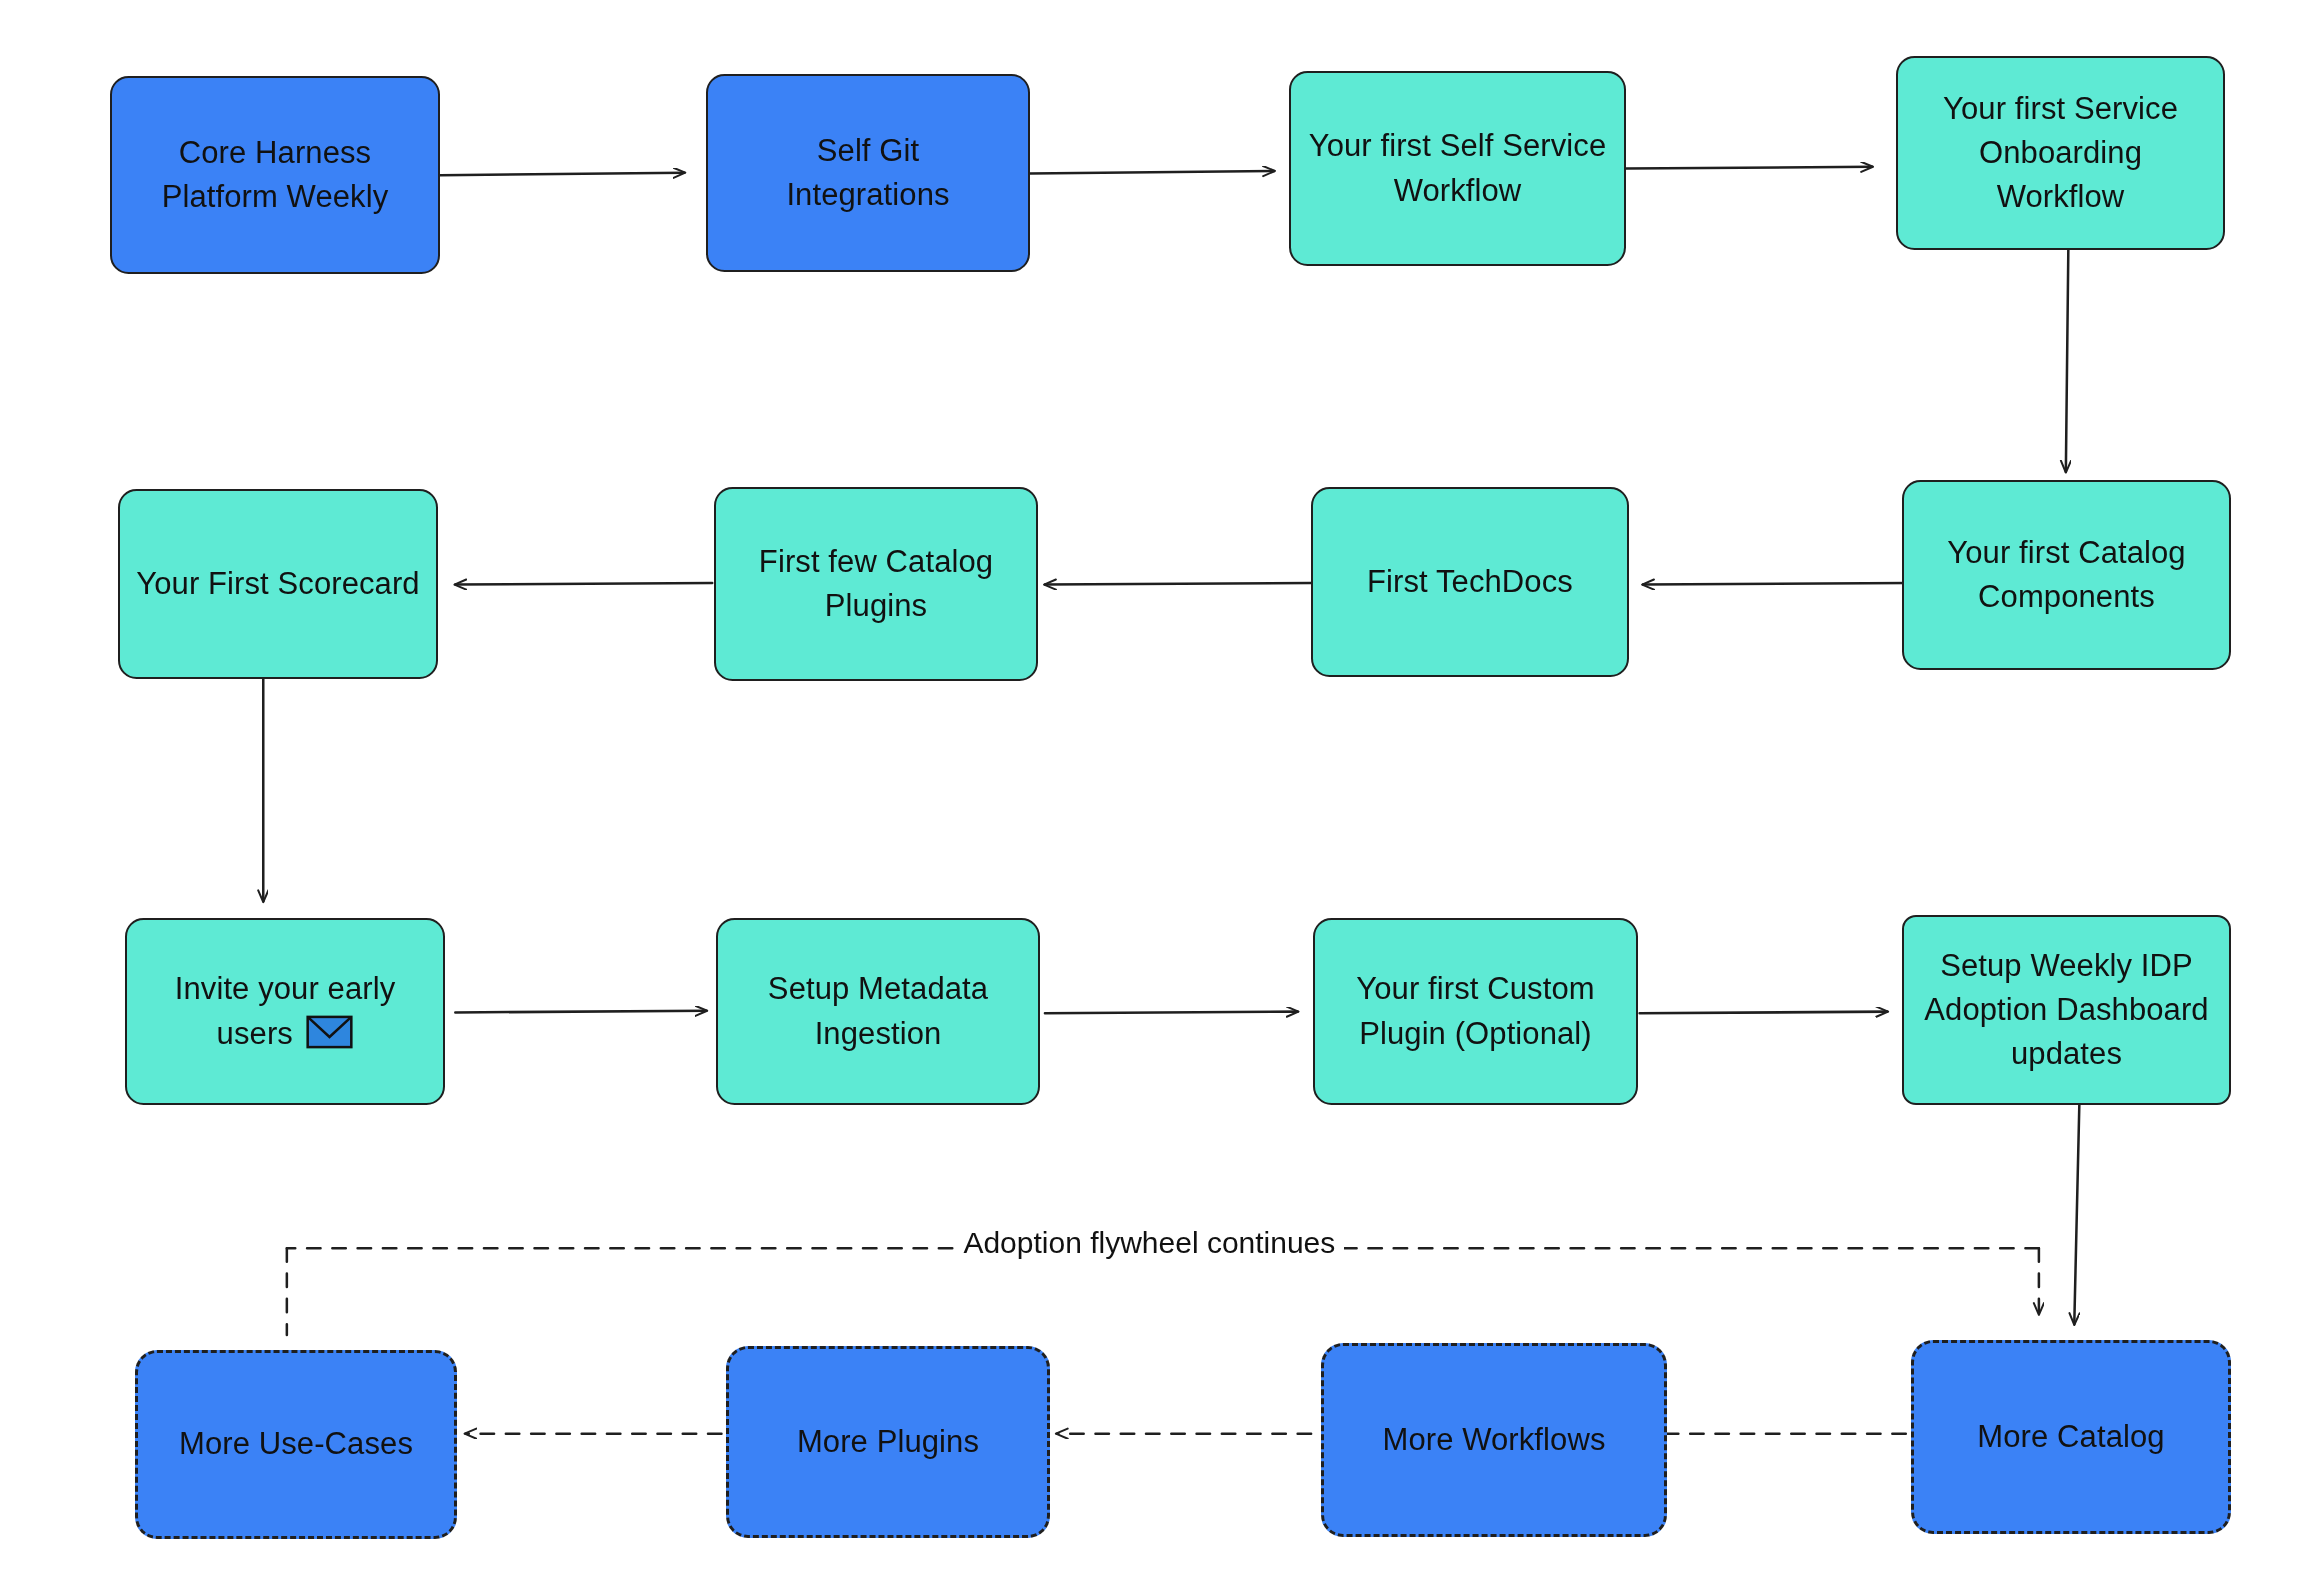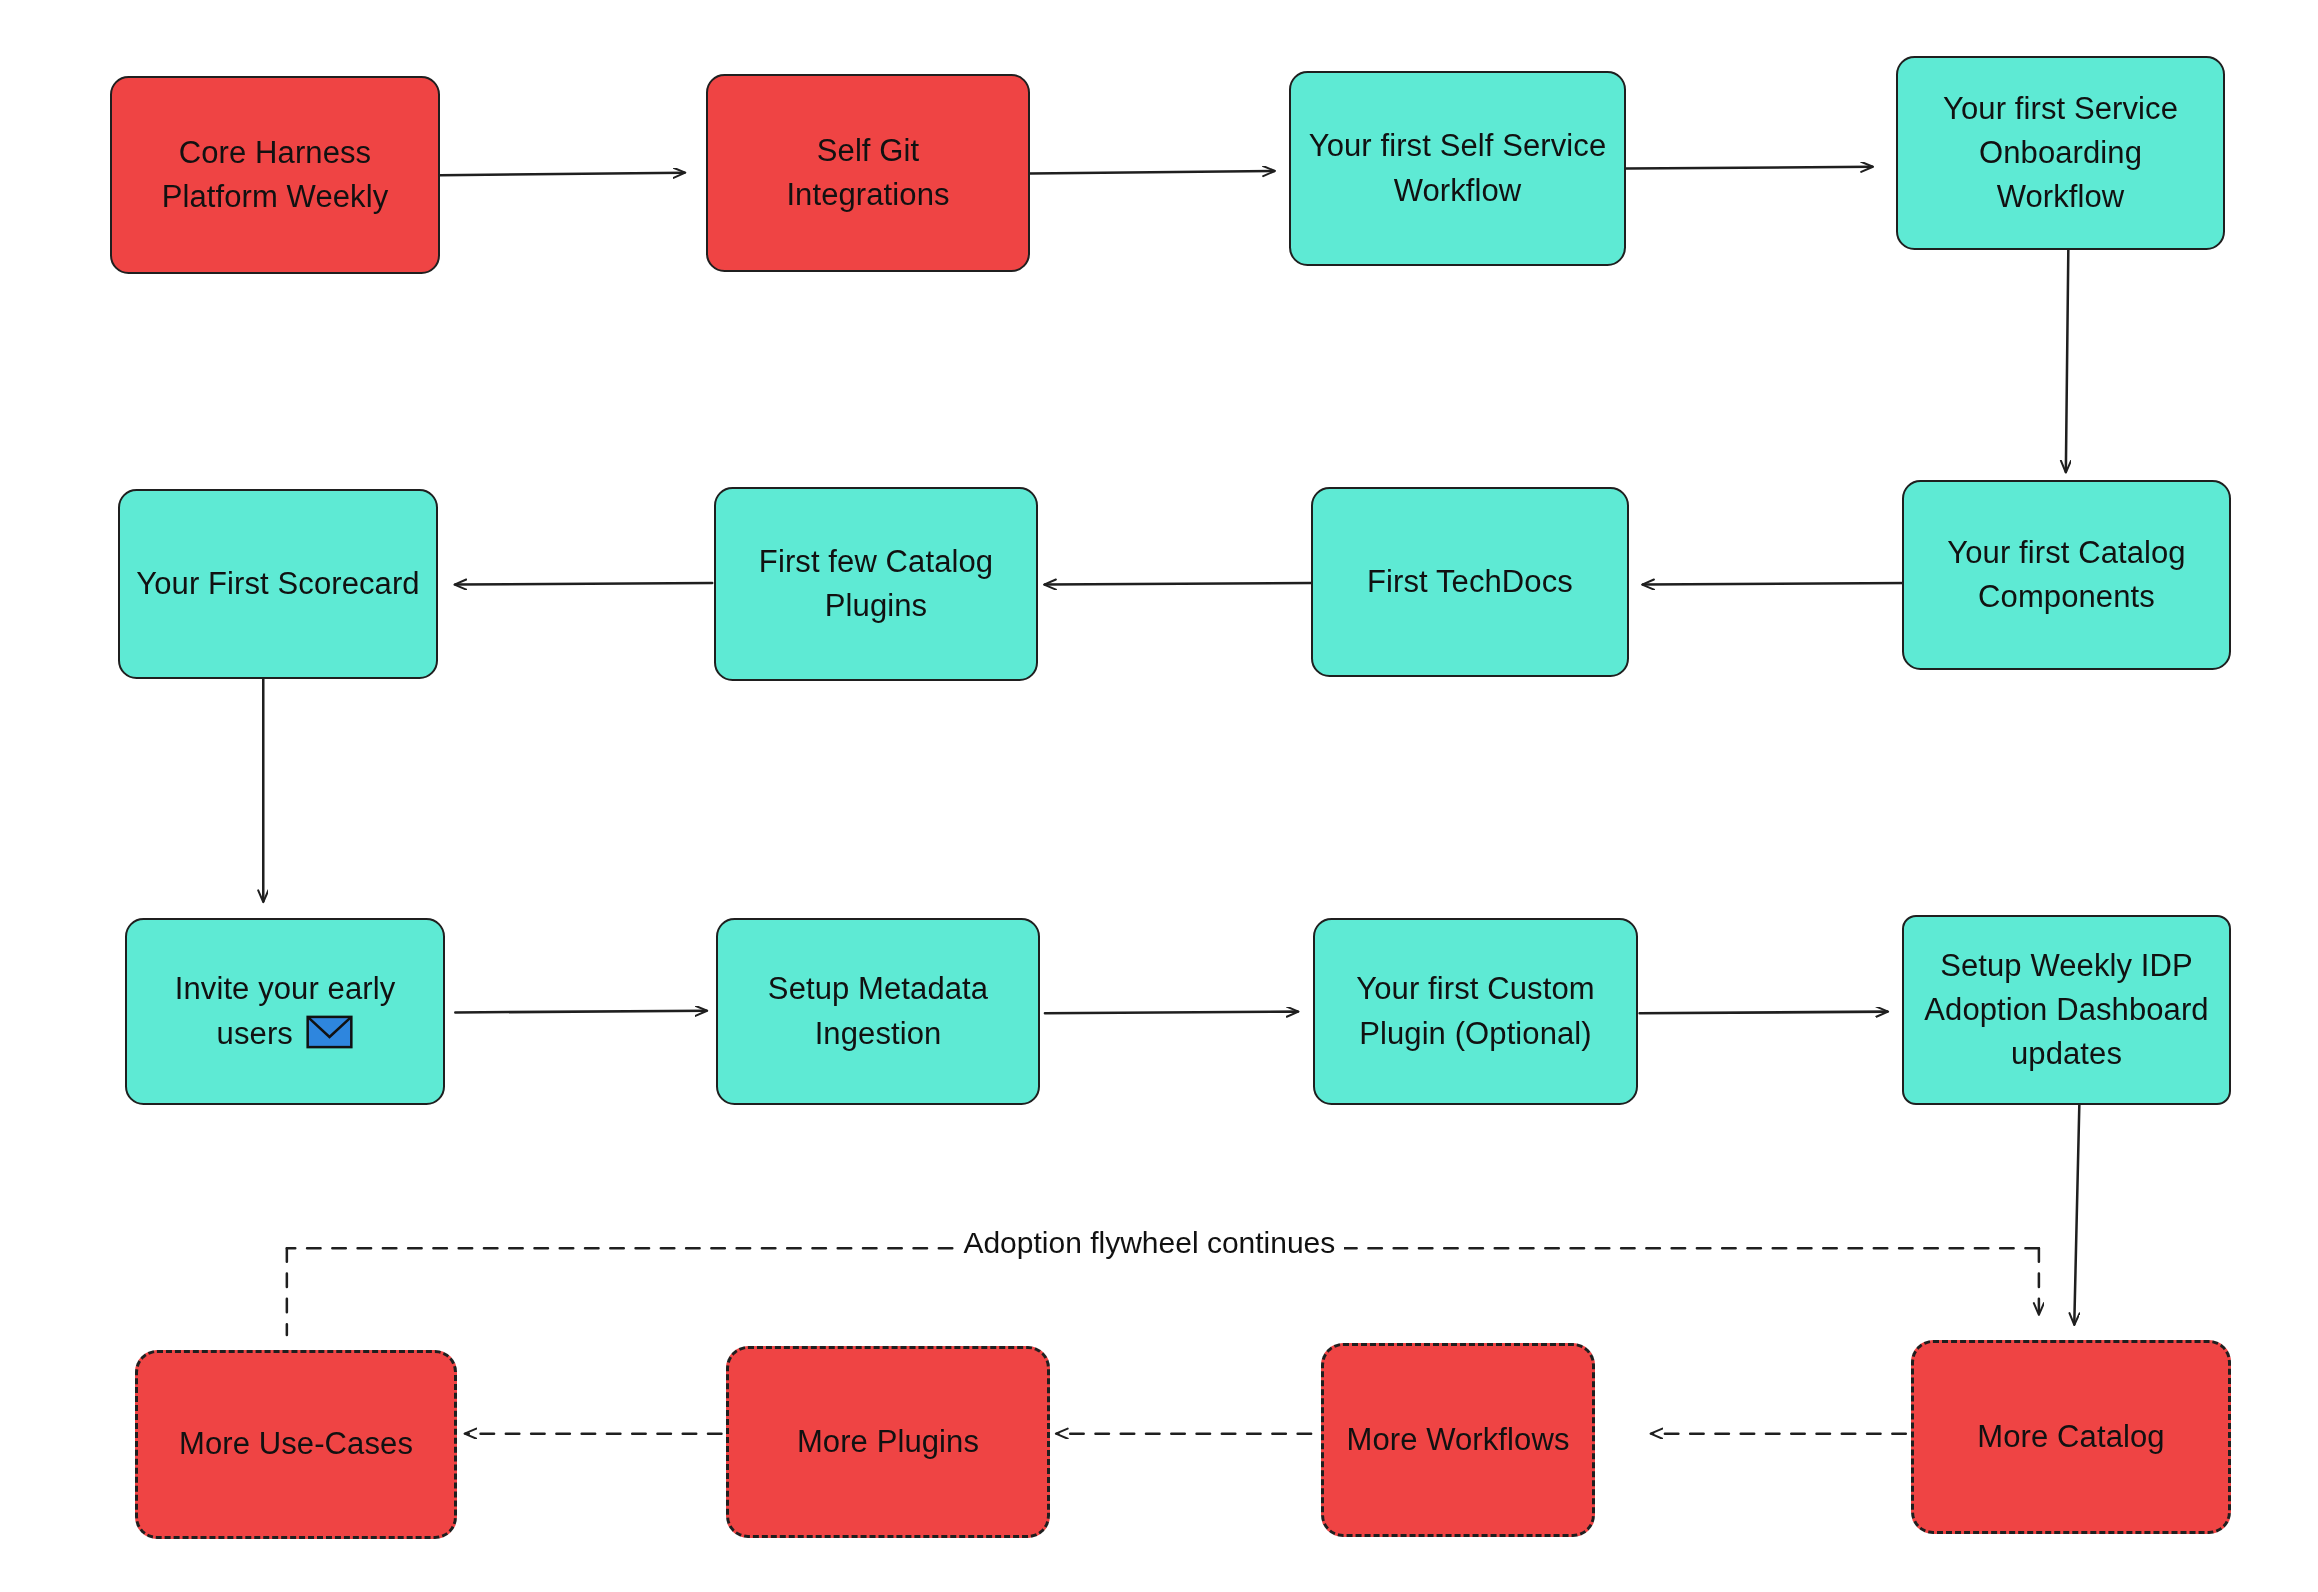--- a/index.html
+++ b/index.html
@@ -21,21 +21,21 @@
     text-align:center;
     border:2.5px solid #1f1f1f;
     border-radius:18.5px;
     color:#111111;
     font-size:31px;
     line-height:1.42;
     letter-spacing:0.1px;
     padding:6.7px 11.8px;
   }
   .node .label{display:block;}
-  .fill-blue{background:#ef4444;}
+  .fill-blue{background:#3b82f6;}
   .fill-green{background:#5eead4;}
   .dashed{border-style:dashed;border-width:3.4px;border-radius:22px;}
 
   .edge-label{
     position:absolute;
     font-size:30px;
     color:#111111;
     background:#ffffff;
     padding:0 8.4px;
     white-space:nowrap;
@@ -188,21 +188,21 @@
       <span class="label">updates</span>
     </span>
   </div>
 
   <div class="node fill-blue dashed" style="left:1911px;top:1340px;width:320px;height:194px;">
     <span>
       <span class="label">More Catalog</span>
     </span>
   </div>
 
-  <div class="node fill-blue dashed" style="left:1321px;top:1343px;width:274px;height:194px;">
+  <div class="node fill-blue dashed" style="left:1321px;top:1343px;width:346px;height:194px;">
     <span>
       <span class="label">More Workflows</span>
     </span>
   </div>
 
   <div class="node fill-blue dashed" style="left:726px;top:1346px;width:324px;height:192px;">
     <span>
       <span class="label">More Plugins</span>
     </span>
   </div>

